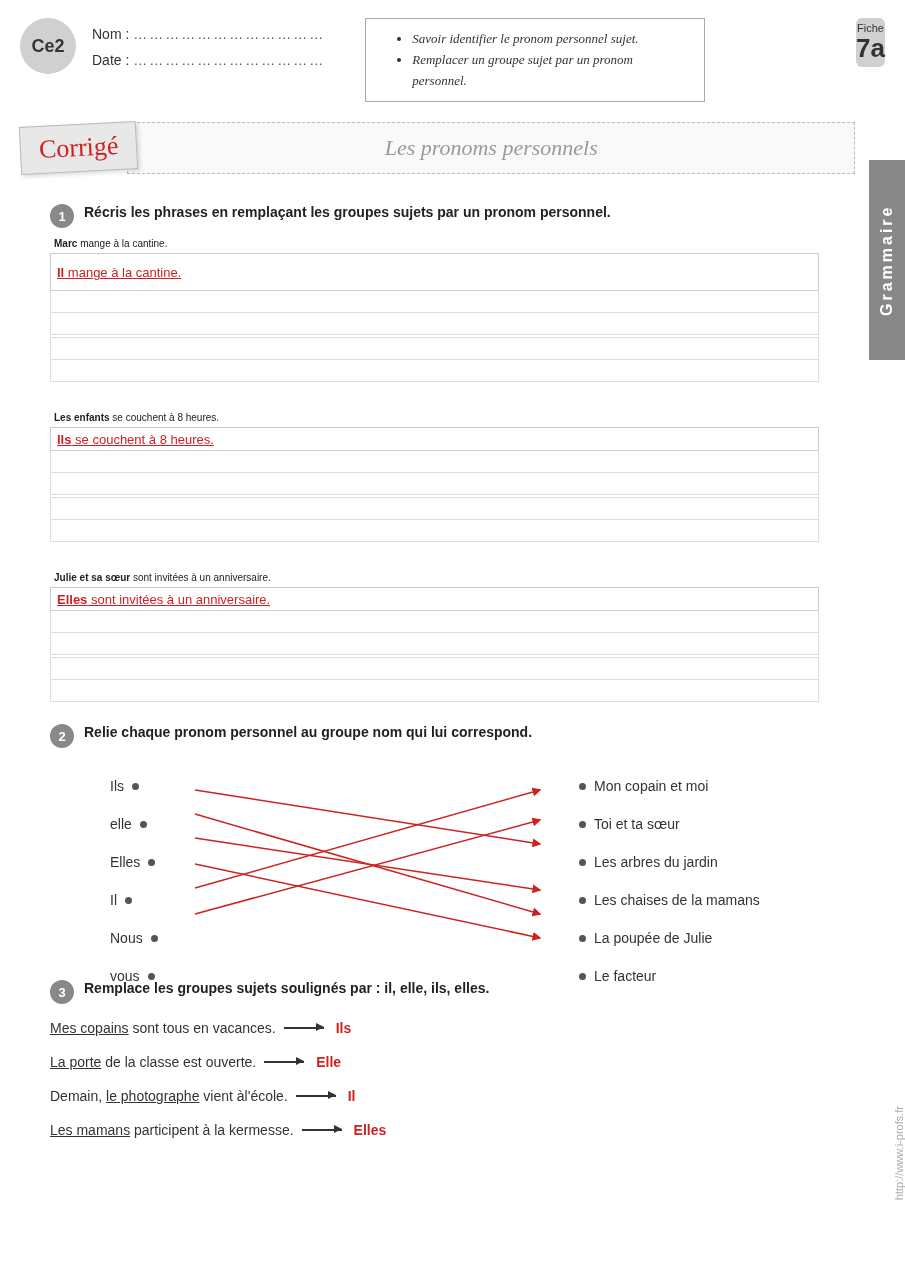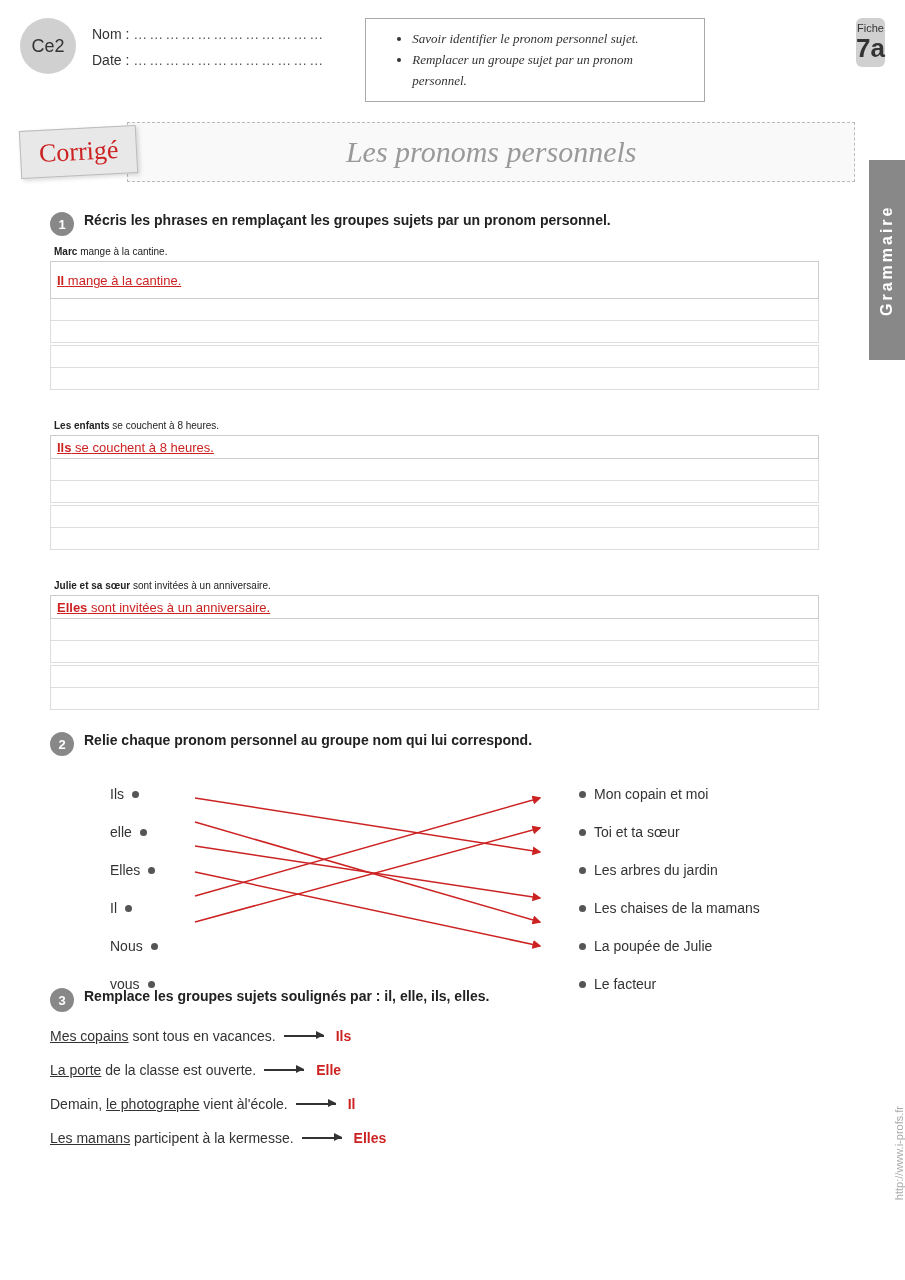--- a/index.html
+++ b/index.html
@@ -17,21 +17,21 @@
       display: flex;
       align-items: flex-start;
       padding: 18px 20px 10px 20px;
       position: relative;
     }
     .ce2-badge {
       width: 56px; height: 56px;
       background: #d0d0d0;
       border-radius: 50%;
       display: flex; align-items: center; justify-content: center;
-      font-size: 18px; font-weight: normal;
+      font-size: 18px; font-weight: bold;
       color: #333;
       flex-shrink: 0;
     }
     .nom-date {
       margin-left: 16px;
       margin-top: 8px;
     }
     .nom-date div {
       font-size: 14px;
       margin-bottom: 10px;
@@ -118,21 +118,21 @@
       transform: rotate(-3deg);
       z-index: 2;
       position: relative;
       box-shadow: 2px 2px 4px rgba(0,0,0,0.15);
     }
     .title-banner {
       flex: 1;
       border: 1.5px dashed #bbb;
       padding: 12px 20px;
       text-align: center;
-      font-size: 30px;
+      font-size: 22px;
       color: #999;
       font-family: 'Palatino Linotype', Palatino, serif;
       font-style: italic;
       margin-left: -10px;
       background: #f9f9f9;
     }
 
     
     .main-content {
       padding: 10px 50px 20px 50px;

